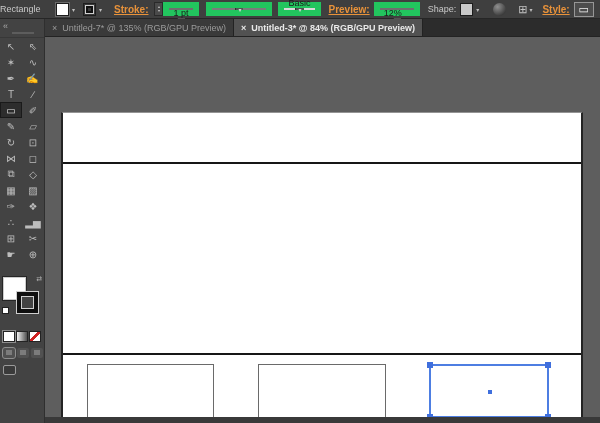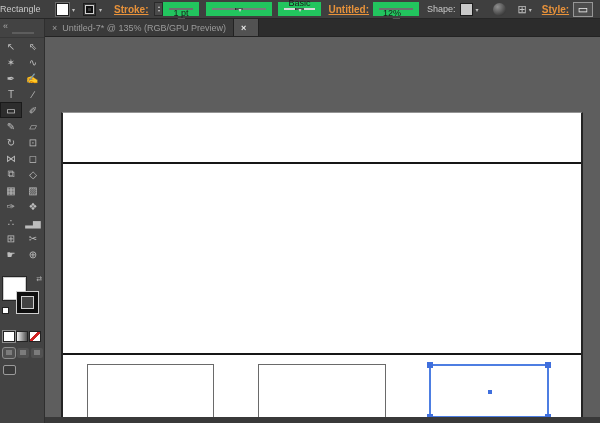--- a/index.html
+++ b/index.html
@@ -132,21 +132,21 @@
     </span>
     <span class="combo profile">
       <span class="combo-val"></span>
       <span class="combo-dd">▾</span>
     </span>
     <span class="combo brush">
       <span class="brush-line"></span>
       <span class="combo-val">Basic</span>
       <span class="combo-dd">▾</span>
     </span>
-    <span class="cb-link ml8">Untitled:</span>
+    <span class="cb-link ml8">Preview:</span>
     <span class="combo w-small opacity ml4">
       <span class="combo-val">12%</span>
       <span class="combo-dd">▸</span>
     </span>
     <span class="cb-text ml8">Shape:</span>
     <span class="swatch-wrap ml4">
       <span class="swatch style-swatch"></span>
       <span class="dd-btn">▾</span>
     </span>
     <span class="recolor"></span>
@@ -217,20 +217,21 @@
     </div>
 
     <div class="doc-area">
       <div class="tab-bar">
         <div class="tab inactive">
           <span class="tab-close">×</span>
           <span>Untitled-7* @ 135% (RGB/GPU Preview)</span>
         </div>
         <div class="tab active">
           <span class="tab-close">×</span>
+          <span>Untitled-3* @ 84% (RGB/GPU Preview)</span>
         </div>
       </div>
       <div class="canvas">
         <div class="artboard">
           <div class="hline l1"></div>
           <div class="hline l2"></div>
           <div class="shape-rect r1"></div>
           <div class="shape-rect r2"></div>
           <div class="shape-rect r3">
             <span class="handle h-tl"></span>

